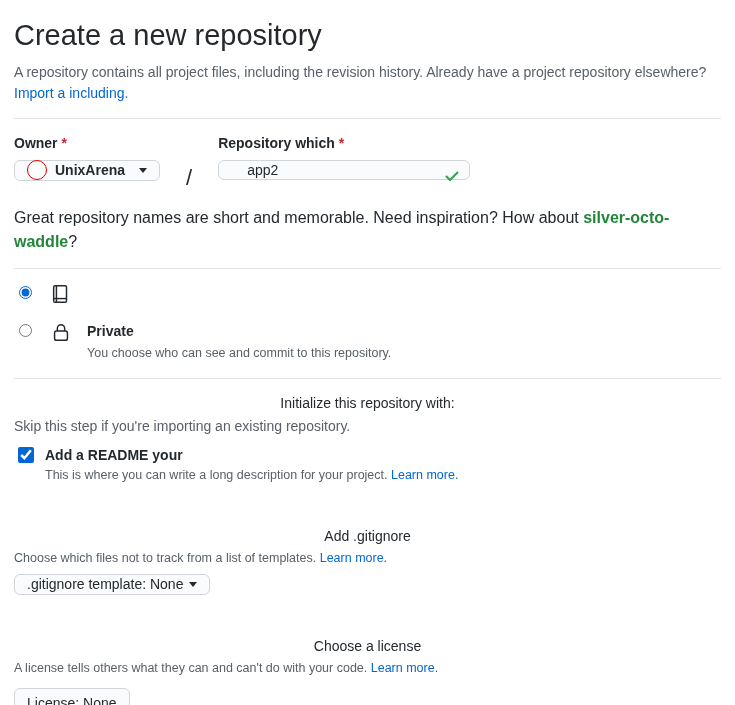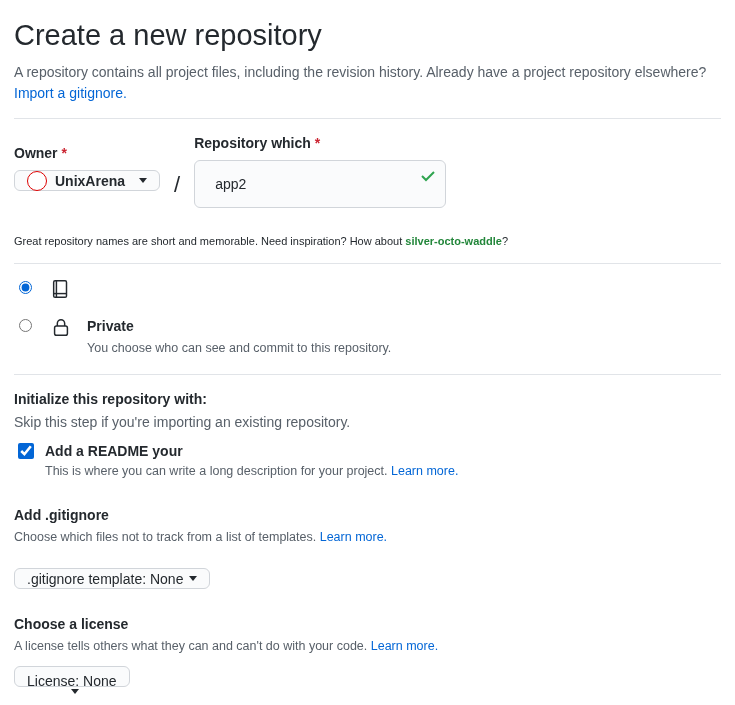--- a/index.html
+++ b/index.html
@@ -18,21 +18,21 @@
     margin: 0 0 4px 0;
     color: #24292e;
   }
   .subtitle { color: #586069; margin-bottom: 4px; }
   a { color: #0366d6; text-decoration: none; }
   hr {
     border: none;
     border-top: 1px solid #e1e4e8;
     margin: 14px 0;
   }
-  .row { display: flex; align-items: center; gap: 14px; }
+  .row { display: flex; align-items: flex-start; gap: 26px; }
   .form-group label.fld {
     display: block;
     font-weight: 600;
     margin-bottom: 6px;
   }
   .req { color: #cb2431; }
   .select-btn {
     display: inline-flex;
     align-items: center;
     padding: 6px 12px;
@@ -54,57 +54,57 @@
   .caret {
     display:inline-block; width:0; height:0;
     border-left:4px solid transparent;
     border-right:4px solid transparent;
     border-top:5px solid #24292e;
     margin-left:6px;
   }
   .slash { font-size: 22px; color:#24292e; padding-top:28px; }
   .text-input {
     width: 252px;
-    height: 48px;
-    padding: 5px 20px;
+    height: 20px;
+    padding: 5px 28px;
     border: 1px solid #d1d5da;
     border-radius: 6px;
     background: #fafbfc;
     font-size: 14px;
     color:#24292e;
   }
   .repo-name-wrap { position: relative; width:252px; }
   .check-icon {
     position:absolute; right:10px; top:8px;
   }
-  .hint { margin-top: 25px; font-size:11px; color:#24292e; }
+  .hint { margin-top: 12px; font-size:16px; color:#24292e; }
   .suggest { color:#22863a; font-weight:600; }
   .radio-row { display:flex; align-items:flex-start; gap:12px; margin: 10px 0 16px 0;}
   .radio-row input[type=radio] { margin-top:3px; accent-color:#0366d6; }
   .opt-icon { width:28px; display:flex; justify-content:center; }
   .opt-body h3 { margin:0; font-size:14px; font-weight:600; }
   .opt-desc { color:#586069; font-size:12.5px; margin-top:2px;}
-  .section-h { font-weight:700; margin-bottom:2px;}
+  .section-h { font-weight:400; margin-bottom:2px;text-align:center;}
   .muted { color:#586069; }
   .small { font-size:12.5px; }
   .checkbox-row { display:flex; align-items:flex-start; gap:8px; margin-top:8px;}
   .checkbox-row input { width:16px; height:16px; accent-color:#0366d6; margin-top:2px;}
   .checkbox-row h3 { margin:0; font-size:14px; font-weight:600;}
-  .mt24{margin-top:24px;}
+  .mt24{margin-top:41px;}
 </style>
 </head>
 <body>
 
 
 
 <h1>Create a new repository</h1>
 <div class="subtitle">
   <span>A repository contains all project files, including the revision history. Already have a project repository elsewhere?</span>
   <br>
-  <a href="#">Import a gitignore.</a>
+  <a href="#">Import a including.</a>
 </div>
 
 <hr>
 
 <div class="row">
   <div class="form-group">
     <label class="fld">
       <span>Owner</span> <span class="req">*</span>
     </label>
     <button class="select-btn owner-btn">
@@ -172,21 +172,21 @@
     <div class="muted small">
       <span>This is where you can write a long description for your project. </span><a href="#">Learn more.</a>
     </div>
   </div>
 </div>
 
 <div class="section-h mt24">Add .gitignore</div>
 <div class="muted small">
   <span>Choose which files not to track from a list of templates. </span><a href="#">Learn more.</a>
 </div>
-<button class="select-btn" style="margin-top:22px; font-weight:400;">
+<button class="select-btn" style="margin-top:6px; font-weight:400;">
   <span>.gitignore template: None</span>
   <span class="caret"></span>
 </button>
 
 <div class="section-h mt24">Choose a license</div>
 <div class="muted small">
   <span>A license tells others what they can and can't do with your code. </span><a href="#">Learn more.</a>
 </div>
 <button class="select-btn" style="margin-top:10px; font-weight:400;flex-direction:column;">
   <span>License: None</span>

